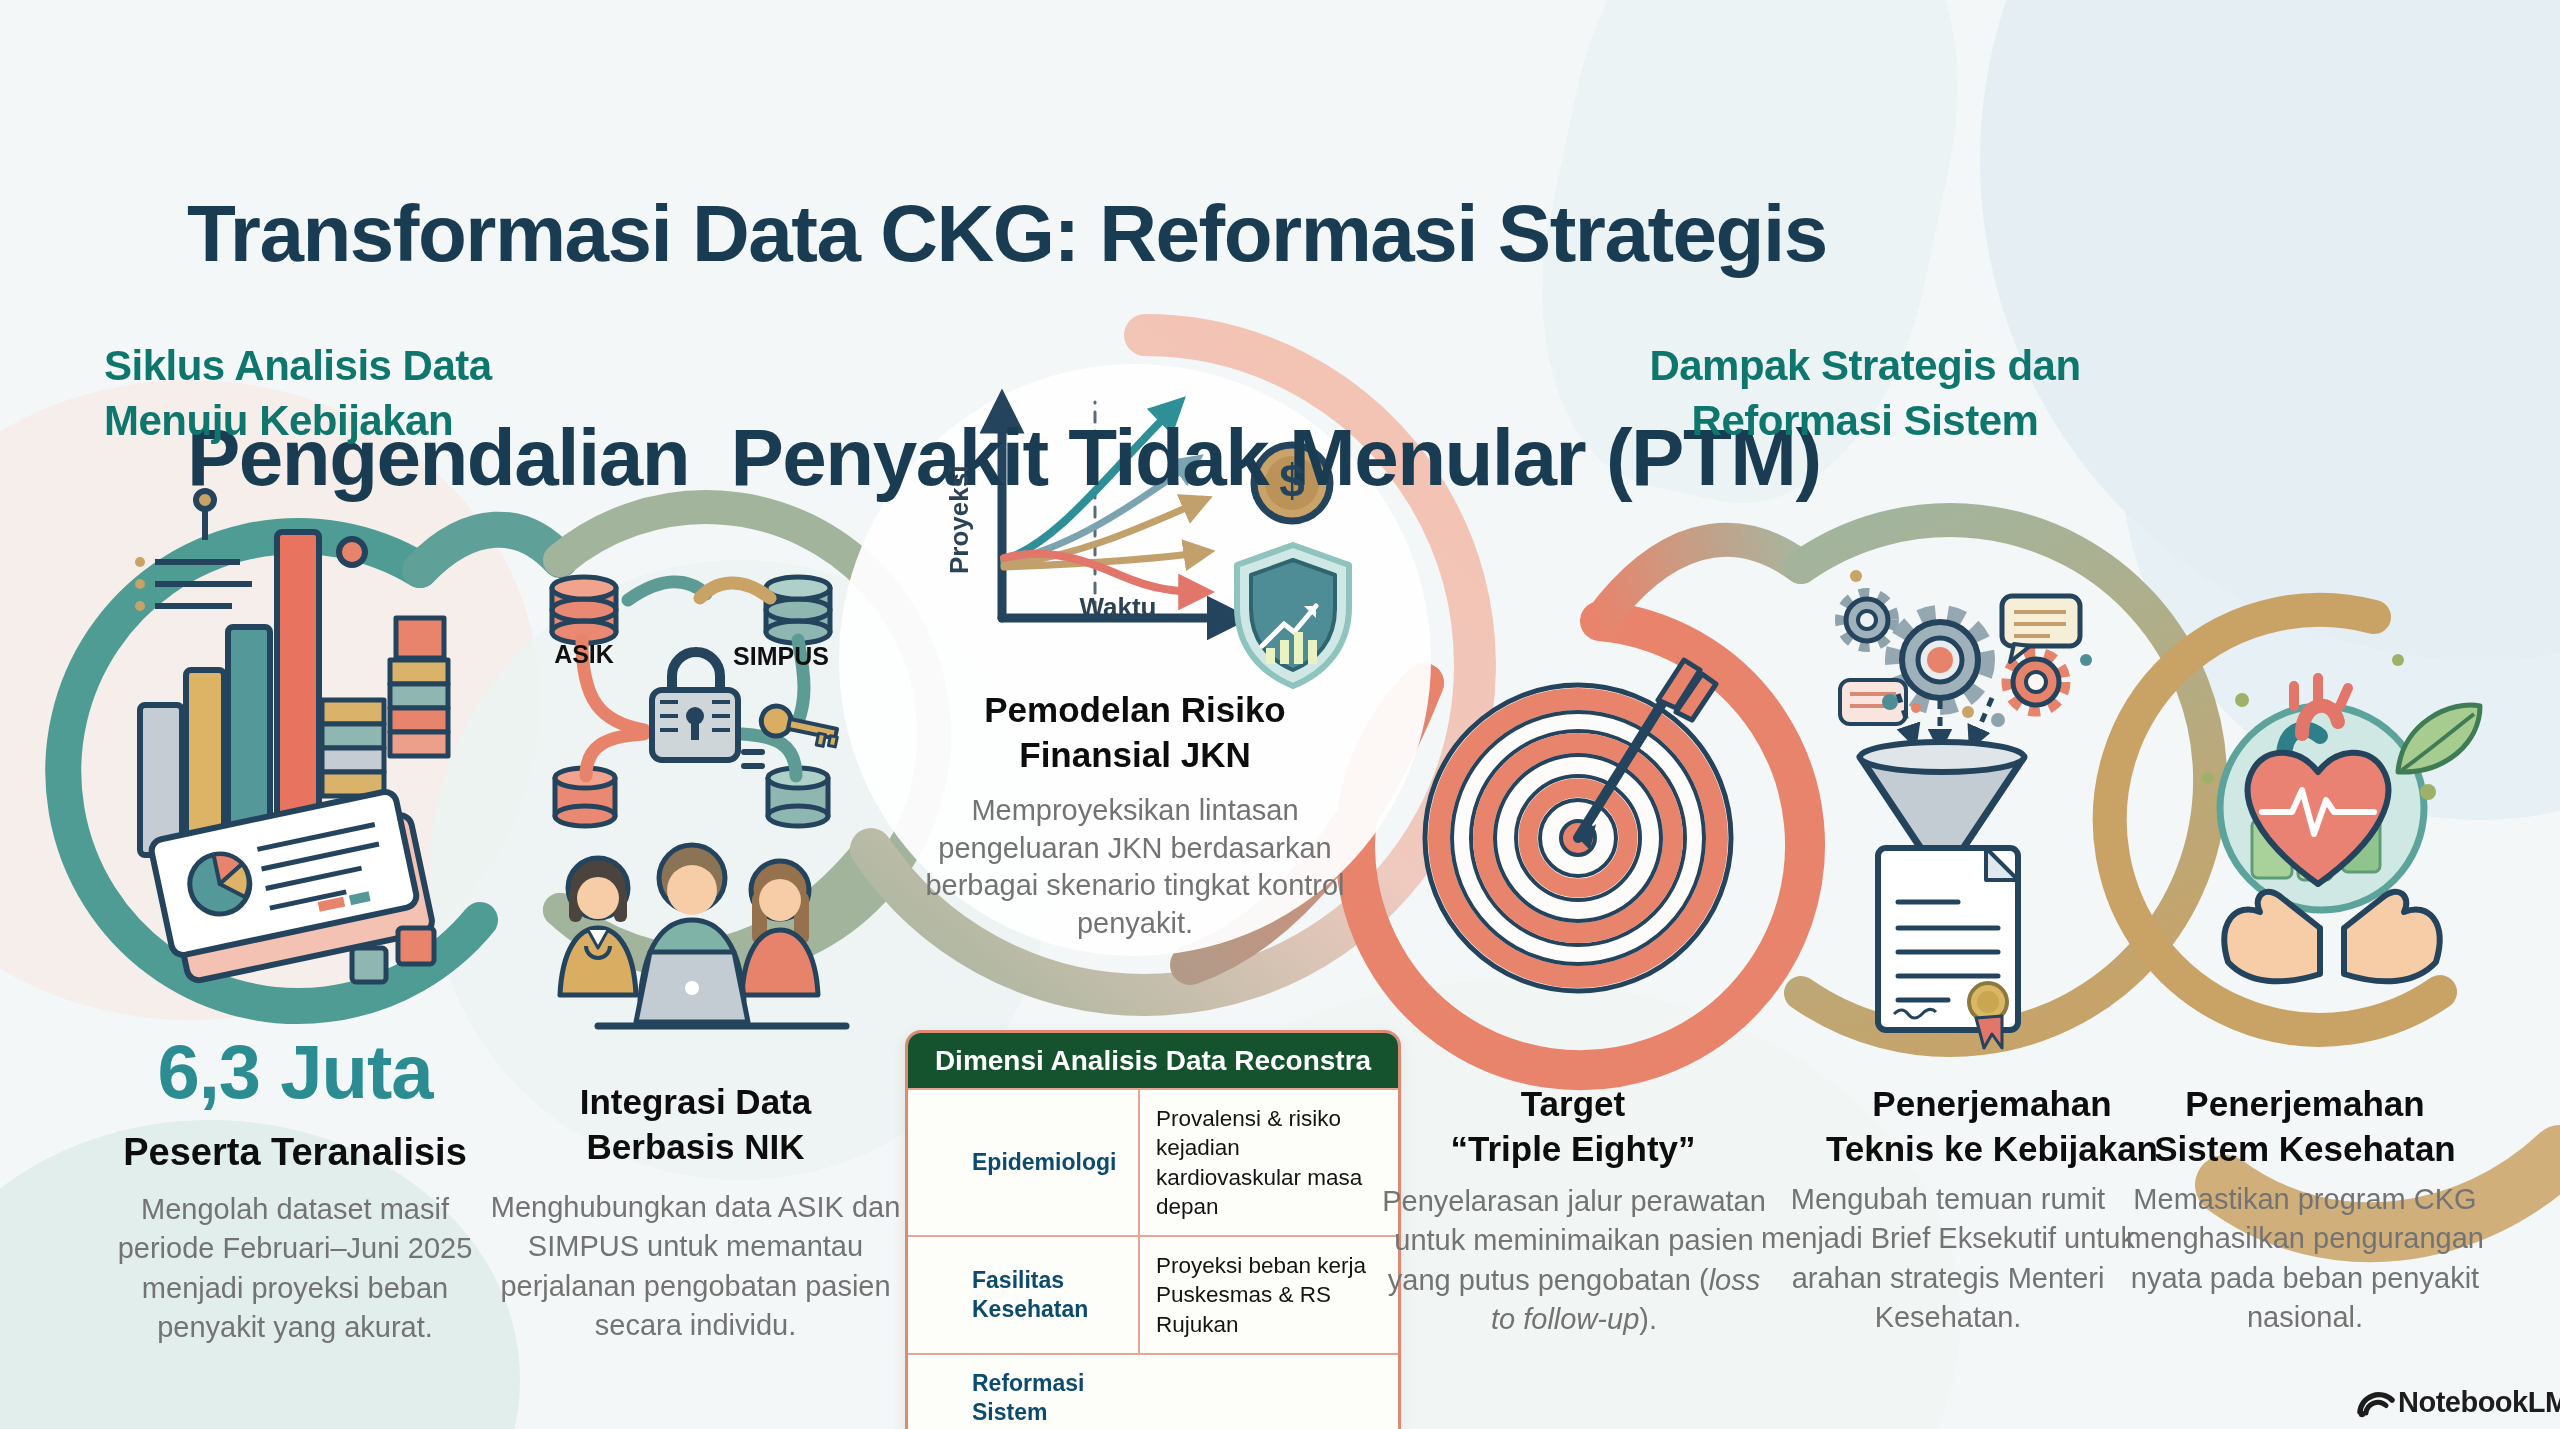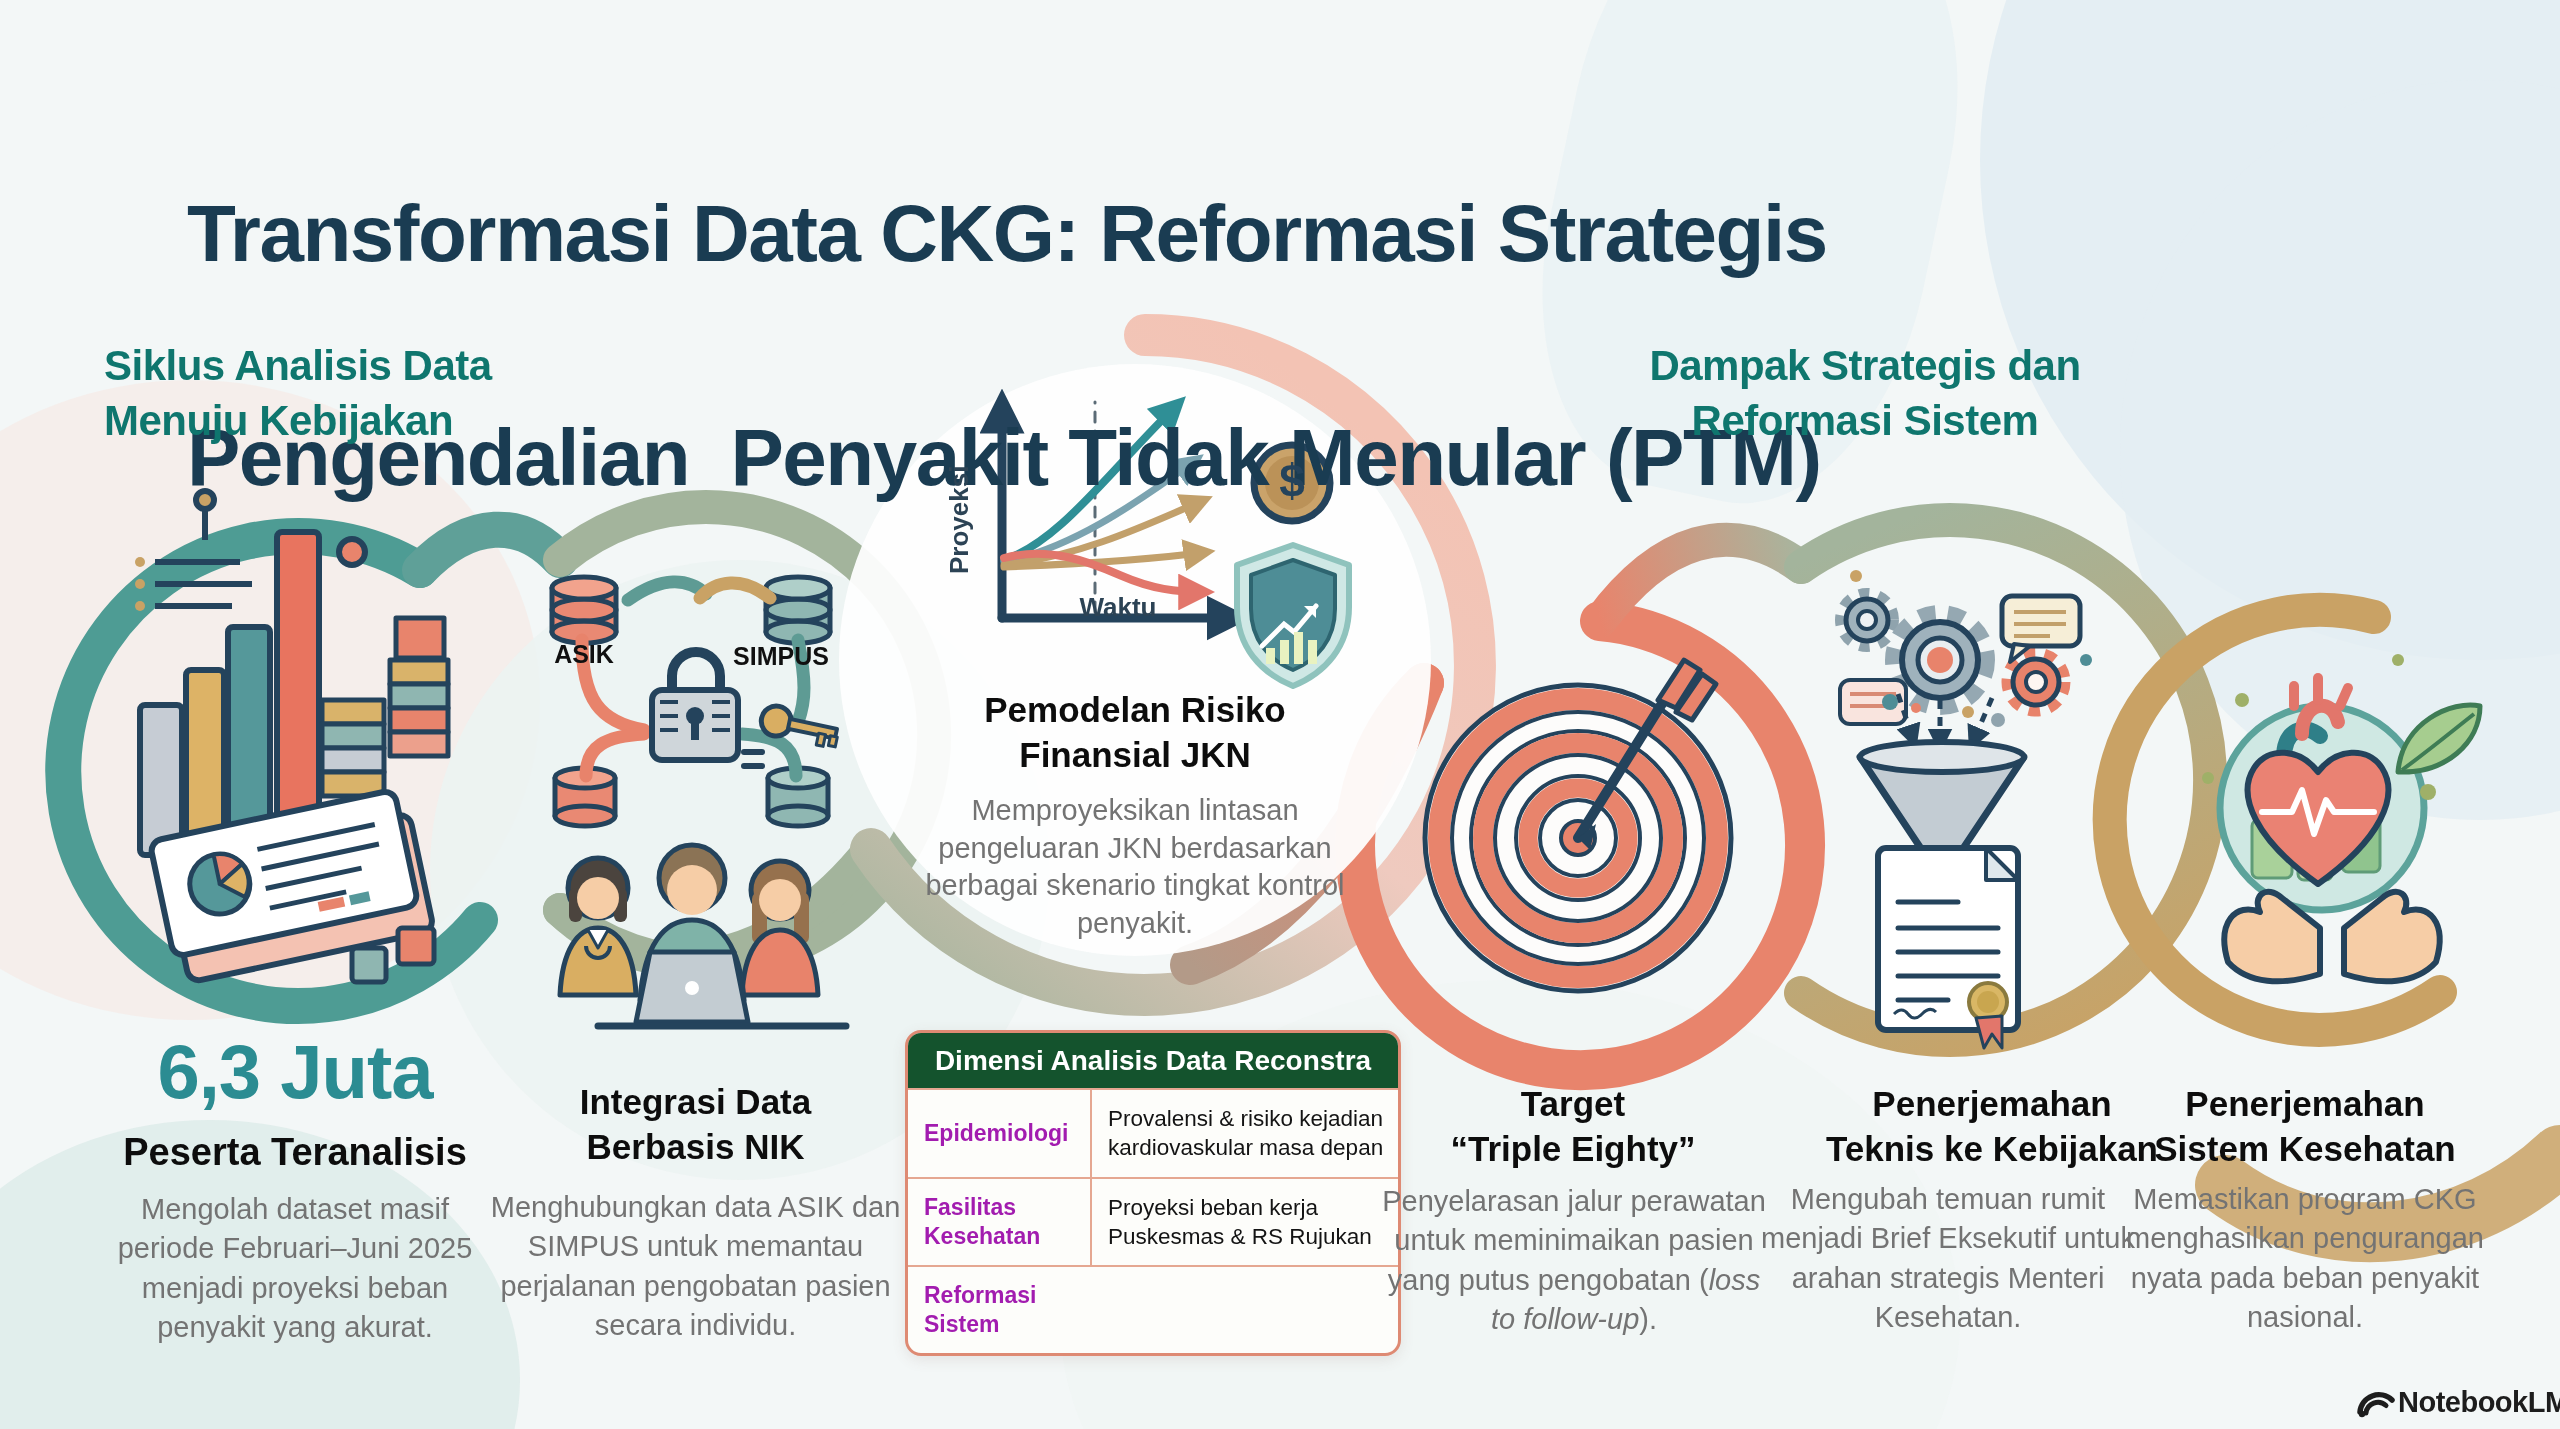--- a/index.html
+++ b/index.html
@@ -42,22 +42,22 @@
     overflow:hidden;
   }
   .recon-header{
     background:#14532d;color:#fff;font-weight:800;font-size:28px;
     text-align:center;padding:12px 8px 11px;
   }
   .recon-row{display:flex;border-top:2px solid #e5a791;}
   .recon-row:first-of-type{border-top:none;}
   .recon-term{
     width:158px;flex:0 0 158px;padding:14px 8px 14px 16px;
-    font-weight:800;font-size:23px;line-height:1.25;color:#a21caf;
-    display:flex;align-items:center;
+    font-weight:800;font-size:23px;line-height:1.25;color:#0c4a6e;
+    display:flex;align-items:center;margin-left:48px;
   }
   .recon-desc{
     flex:1;border-left:2px solid #e5a791;padding:14px 12px 14px 16px;
     font-size:22.5px;line-height:1.3;color:#141414;
     display:flex;align-items:center;
   }
 
   .footer-brand{
     left:2398px;top:1386px;width:160px;
     font-size:29px;font-weight:700;color:#1d1d1d;letter-spacing:-0.5px;

